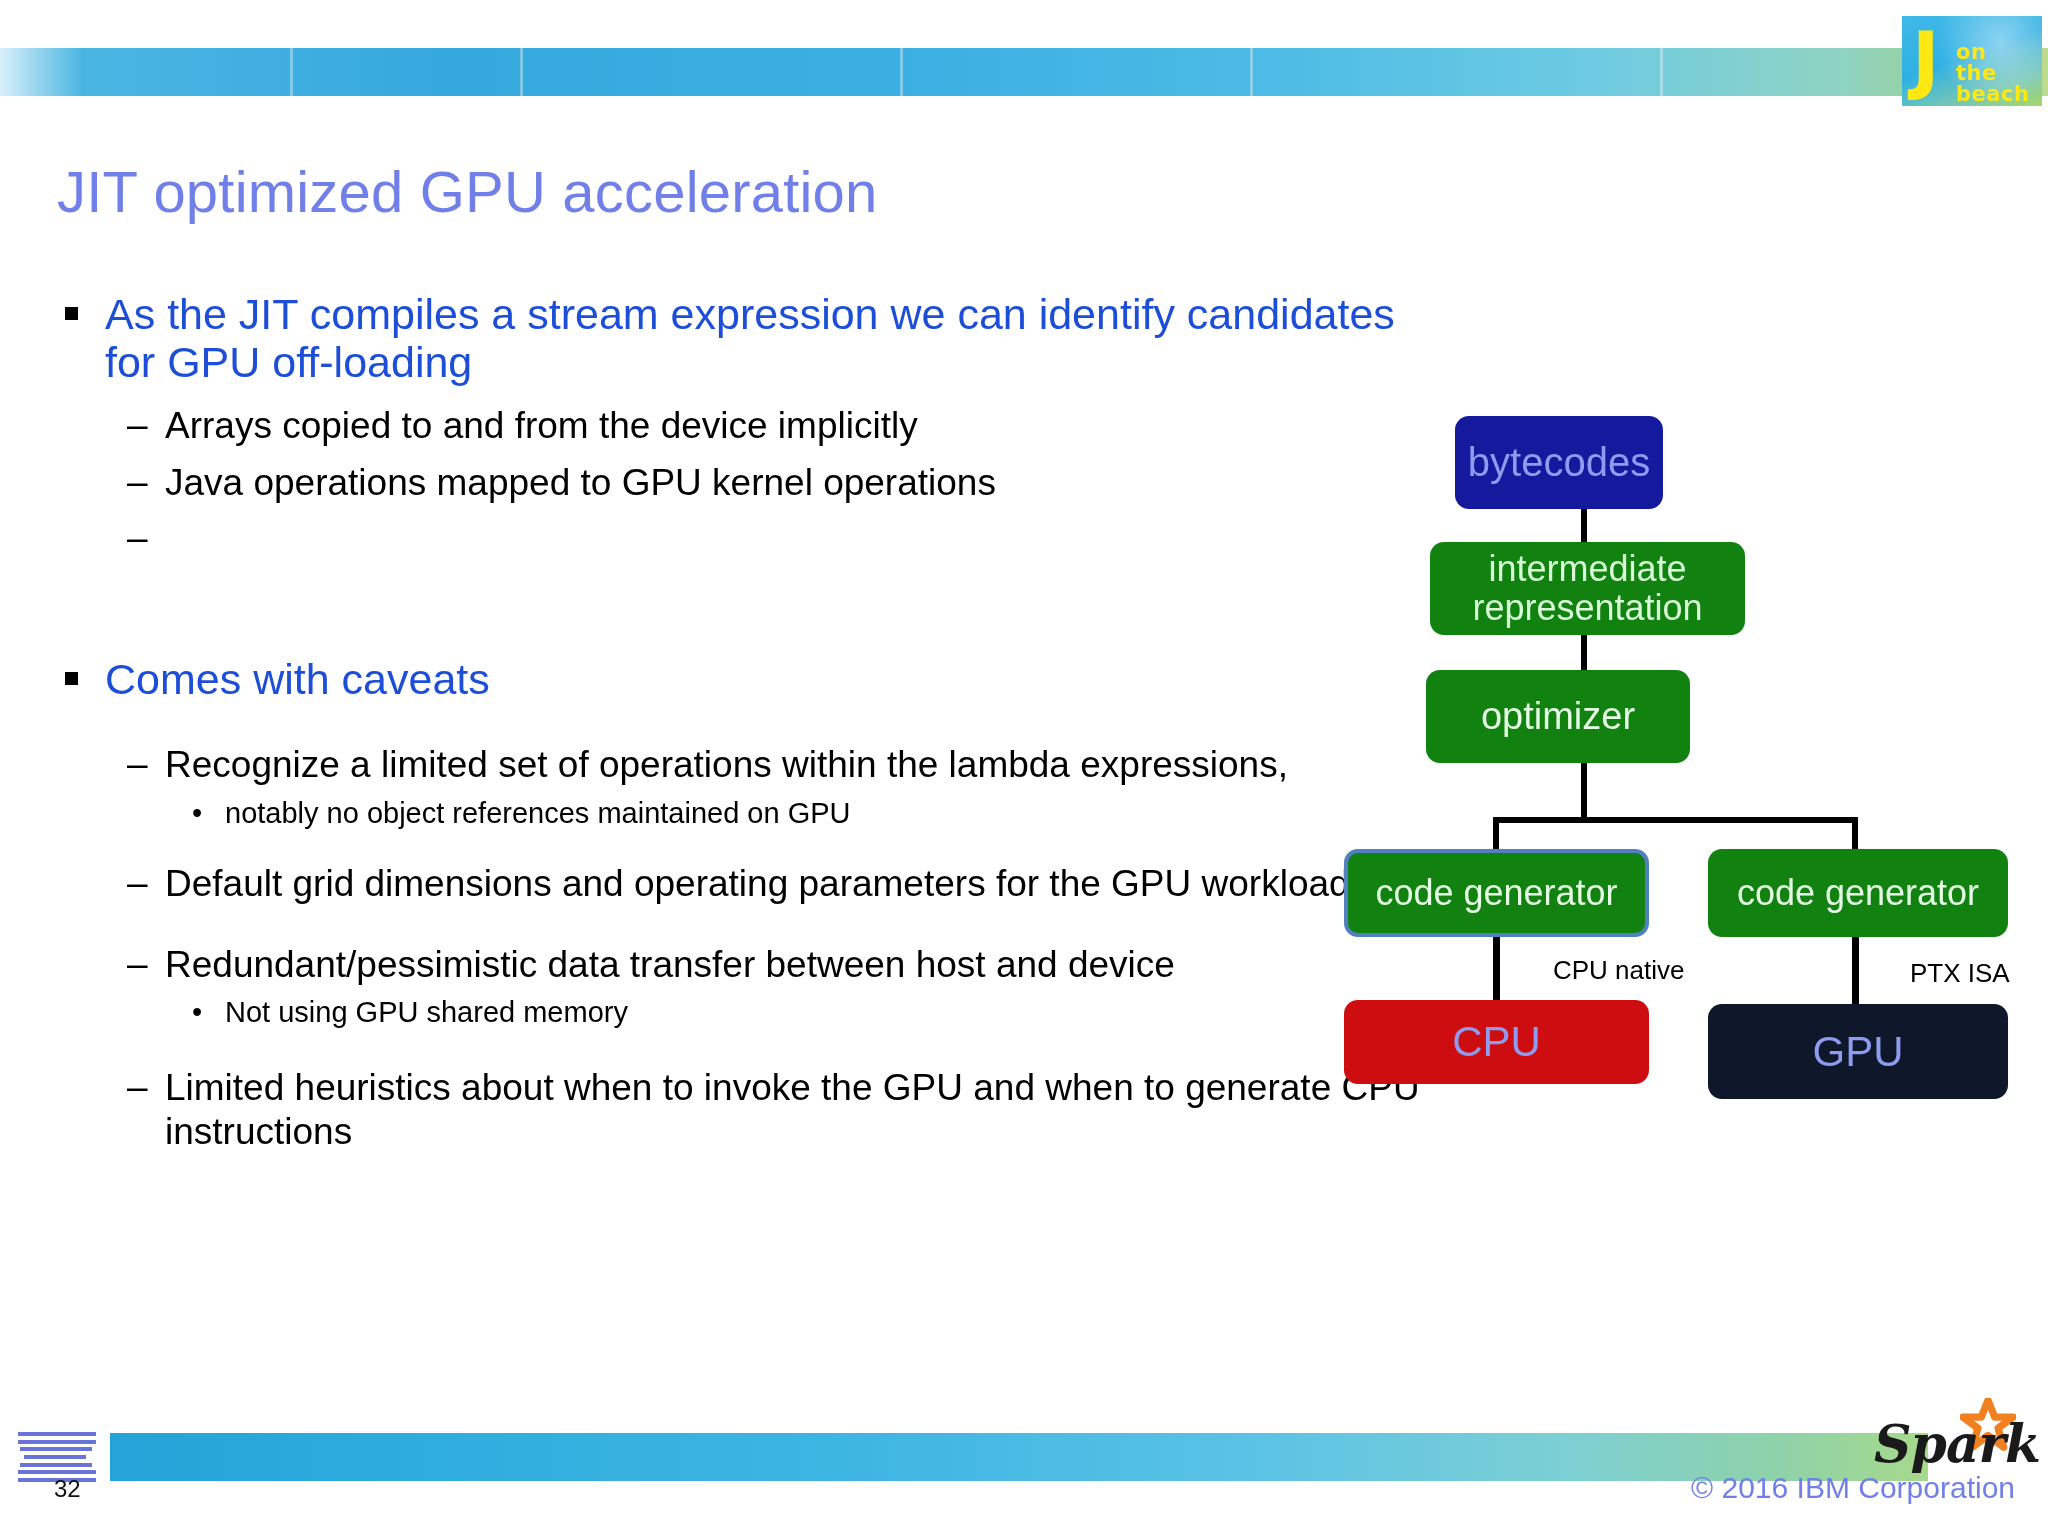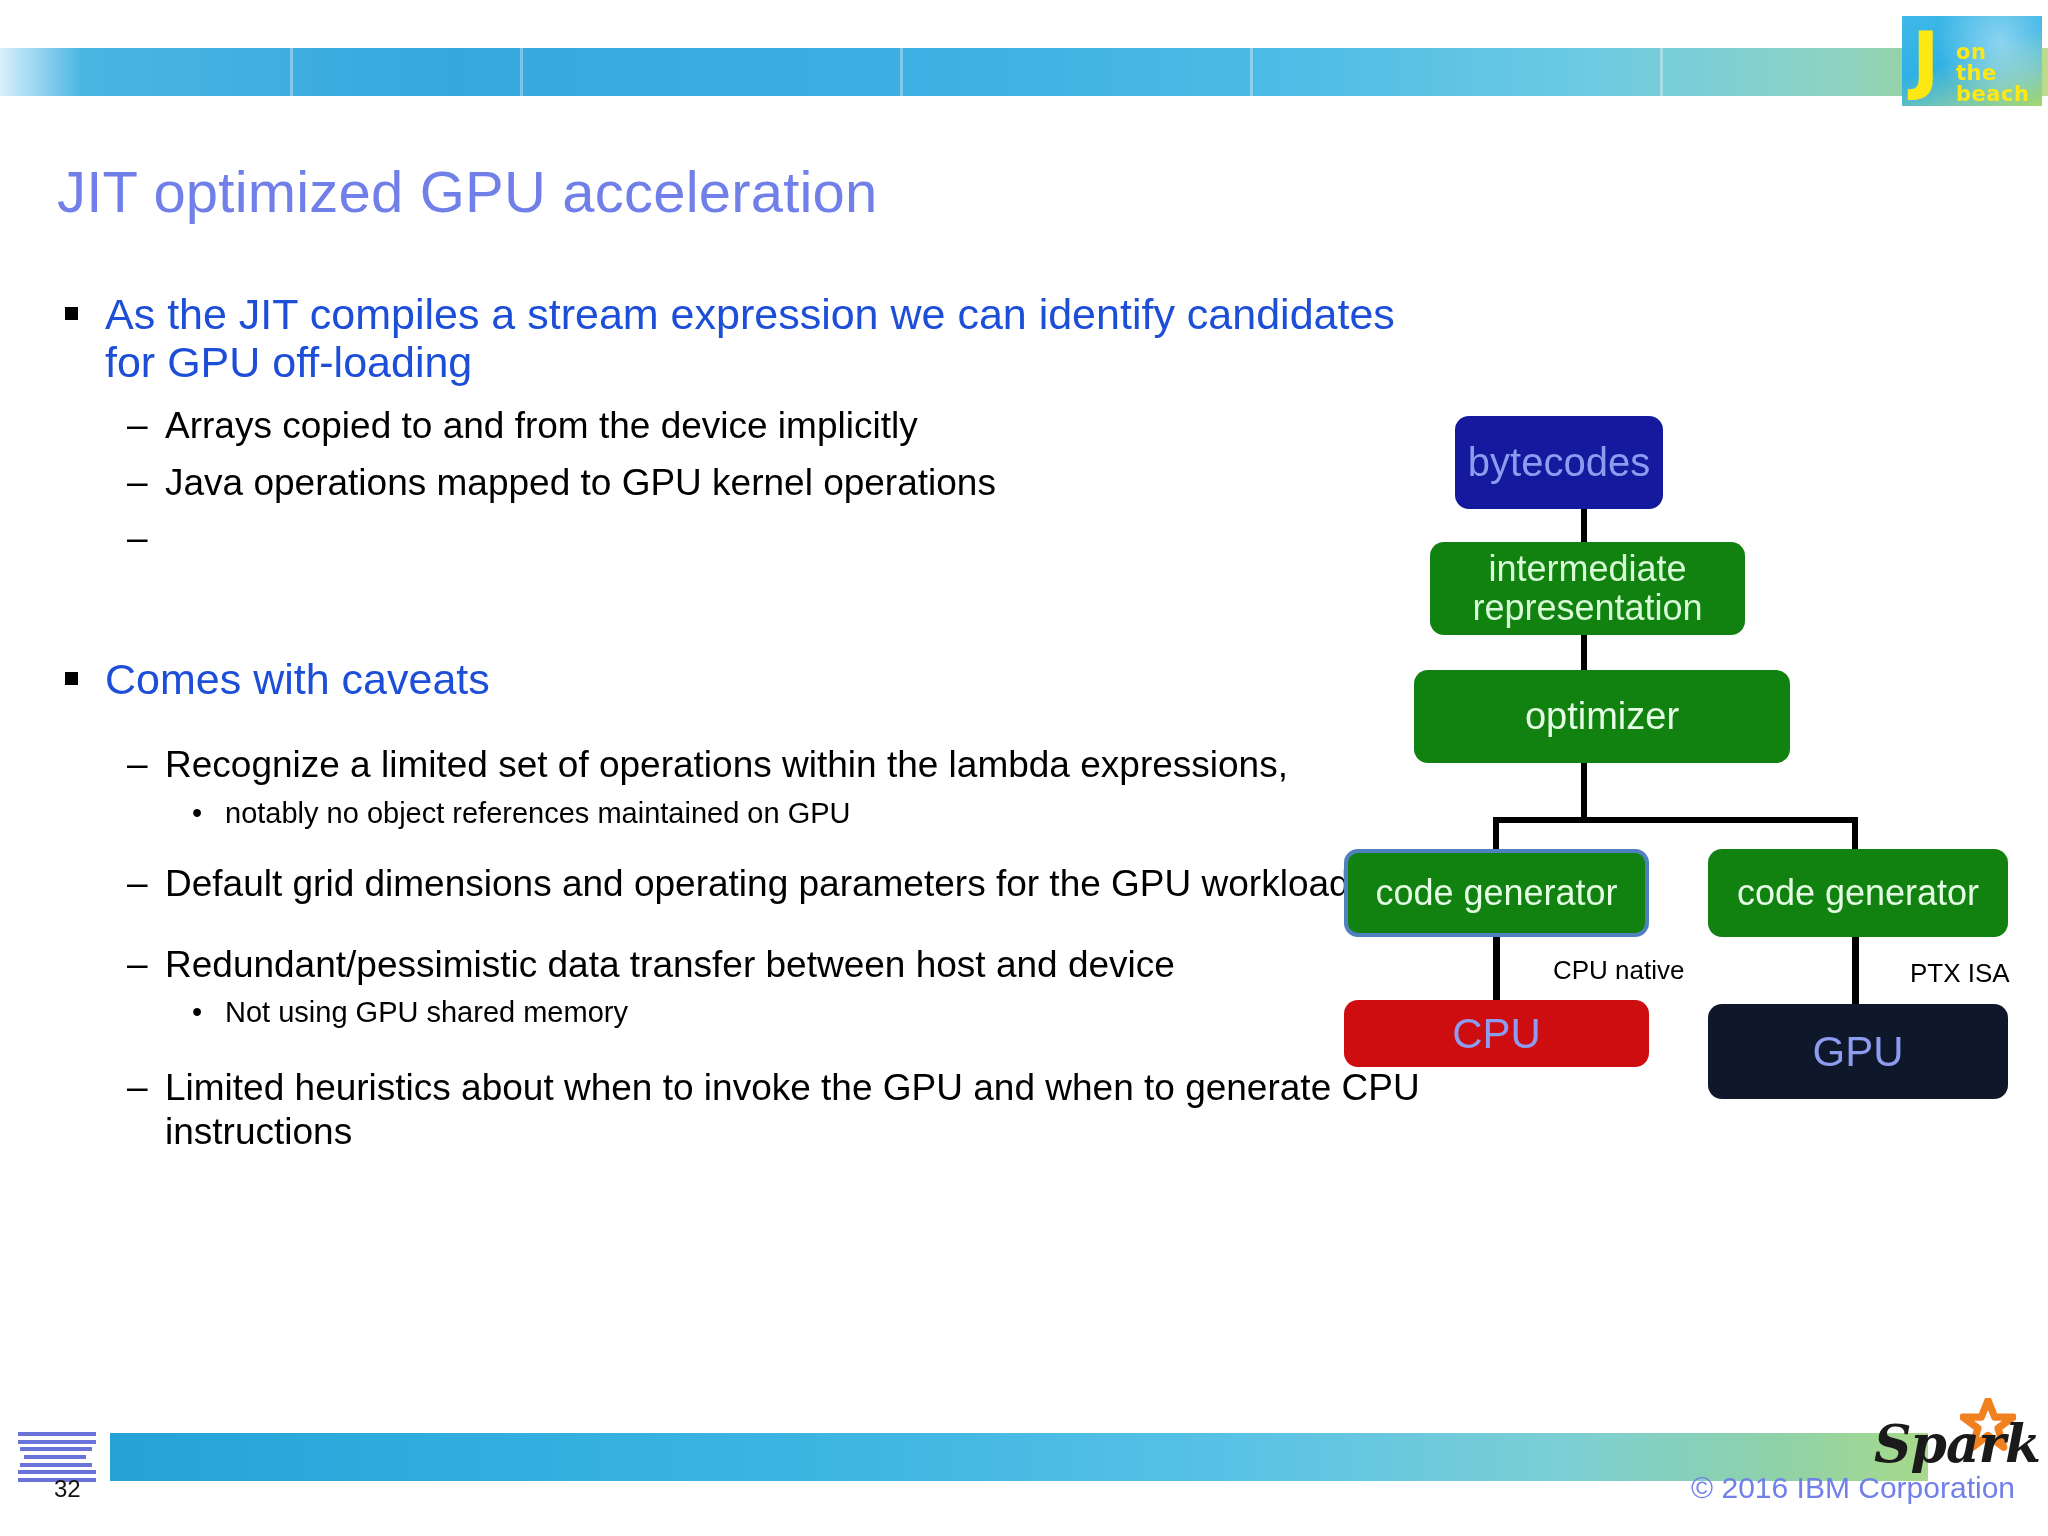--- a/index.html
+++ b/index.html
@@ -81,34 +81,34 @@
   }
   .n-bytecodes{
     left:105px;top:16px;width:208px;height:93px;
     background:#14199e;color:#8e9cf0;font-size:40px;
   }
   .n-ir{
     left:80px;top:142px;width:315px;height:93px;
     background:#11820f;color:#d8fbd8;font-size:36px;
   }
   .n-opt{
-    left:64px;top:270px;width:376px;height:93px;
+    left:76px;top:270px;width:264px;height:93px;
     background:#11820f;color:#e4fde4;font-size:38px;
   }
   .n-cg-left{
     left:-6px;top:449px;width:305px;height:88px;
     background:#11820f;color:#e4fde4;font-size:36px;
     border:4px solid #4f80c0;
   }
   .n-cg-right{
     left:358px;top:449px;width:300px;height:88px;
     background:#11820f;color:#e4fde4;font-size:36px;
   }
   .n-cpu{
-    left:-6px;top:600px;width:305px;height:67px;
+    left:-6px;top:600px;width:305px;height:84px;
     background:#ce0d11;color:#8e9cf0;font-size:42px;
   }
   .n-gpu{
     left:358px;top:604px;width:300px;height:95px;
     background:#0f172a;color:#8e9cf0;font-size:42px;
   }
   .edge-label{
     position:absolute;color:#000000;font-size:26px;z-index:4;white-space:nowrap;
   }
   .el-cpu{left:203px;top:555px;}

